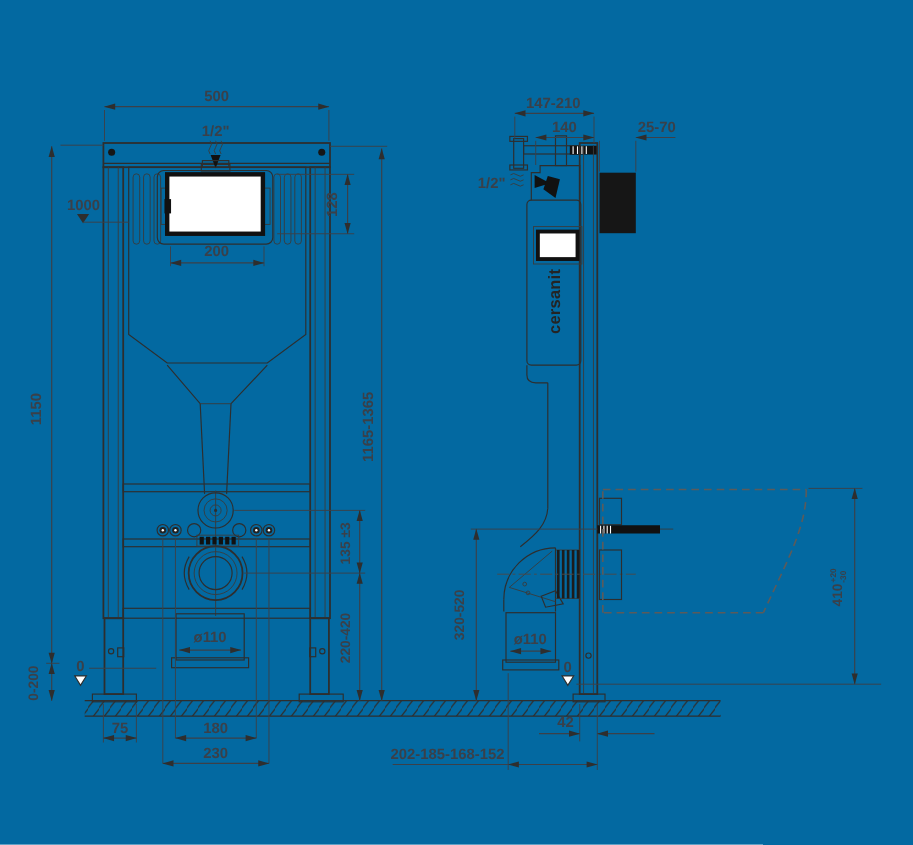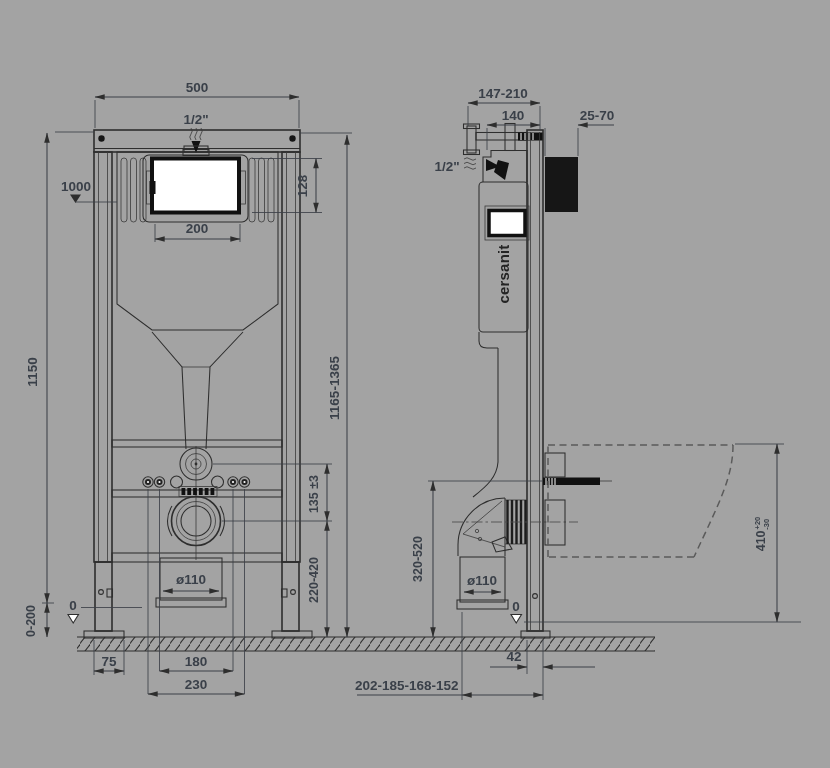--- a/index.html
+++ b/index.html
@@ -1,16 +1,16 @@
 <!DOCTYPE html>
 <html><head>
 <meta charset="utf-8">
 <style>
   html,body{margin:0;padding:0;background:#ffffff;}
-  .page{width:830px;height:768px;background:#a3a3a3;position:relative;font-family:"Liberation Sans",sans-serif;}
+  .page{width:830px;height:768px;background:#0369a1;position:relative;font-family:"Liberation Sans",sans-serif;}
   svg{display:block;}
   .ln{stroke:#2e2e2e;fill:none;stroke-width:1.6;}
   .ln1{stroke:#2e2e2e;fill:none;stroke-width:1.05;}
   .thin{stroke:#3a3a3a;fill:none;stroke-width:0.8;}
   .dim{stroke:#3c4048;fill:none;stroke-width:1.05;}
   .ext{stroke:#3c4048;fill:none;stroke-width:0.85;}
   .blkfill{fill:#161616;stroke:none;}
   .dash{stroke:#5b5b5b;stroke-width:1.5;stroke-dasharray:7 4.5;fill:none;}
   .cl{stroke:#4a4a4a;stroke-width:0.85;stroke-dasharray:11 3 2.5 3;fill:none;}
   .dimtxt{fill:#3a4049;font:600 13.5px "Liberation Sans",sans-serif;}

